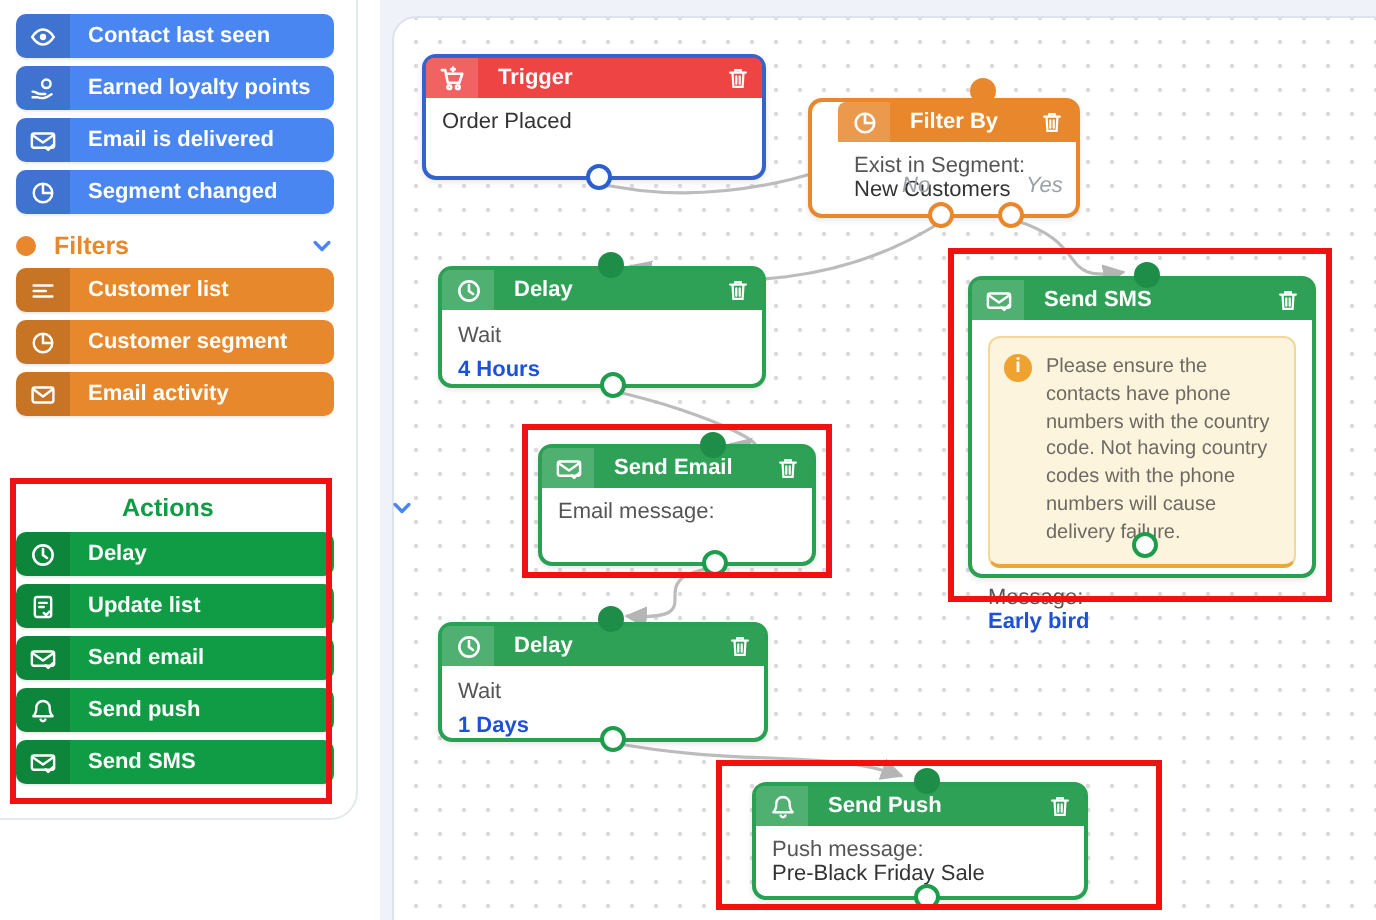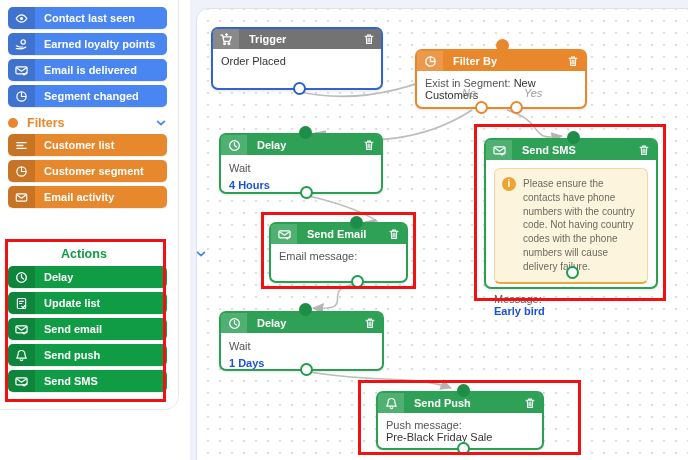--- a/index.html
+++ b/index.html
@@ -12,21 +12,21 @@
     background-image:radial-gradient(circle,#dcdcde 1px,transparent 1.3px);
     background-size:12px 12px;background-position:5px 6px;}
   .edges{position:absolute;left:0;top:0;width:500px;height:470px;pointer-events:none;}
 
   
   .node{position:absolute;background:#fff;border-radius:7px;box-shadow:0 1px 3px rgba(0,0,0,.10);box-sizing:border-box;}
   .node.nb{border:2px solid #3363cb}
   .node.no{border:2px solid #e8872b}
   .node.ng{border:2px solid #2aa053}
   .nhead{height:20px;display:flex;align-items:center;border-radius:4px 4px 0 0;color:#fff;}
-  .nb .nhead{background:#737373}
+  .nb .nhead{background:#ef4444}
   .no .nhead{background:#e8872b}
   .ng .nhead{background:#2ea157}
   .hicon{width:26px;height:100%;display:flex;align-items:center;justify-content:center;background:rgba(255,255,255,.16);border-radius:4px 0 0 0;}
   .htitle{font-size:11px;font-weight:700;margin-left:10px;flex:1;}
   .trash{width:24px;display:flex;align-items:center;justify-content:center;cursor:pointer;}
   .nbody{font-size:11px;color:#555;padding:6px 8px;}
   .bold{font-weight:400;color:#333;}
   .bluev{font-weight:700;color:#1d52d8;}
   .centered{text-align:left;padding-top:5px;line-height:1.55;}
 
@@ -104,21 +104,21 @@
         <span class="trash">
           <svg width="12" height="12" viewBox="0 0 14 14" fill="none" stroke="#fff" stroke-width="1.3" stroke-linecap="round">
               <path d="M2.4 3.8h9.2M5.4 3.8V2.4h3.2v1.4M3.8 3.8l.5 8.4h5.4l.5-8.4M6 6v4.4M8 6v4.4"></path>
             </svg>
         </span>
       </div>
       <div class="nbody"><span class="bold">Order Placed</span></div>
       <div class="port ring-blue" style="left:80px;bottom:-7px;"></div>
     </div>
 
-    <div class="node no" style="left:218px;top:40px;width:172px;height:60px;">
+    <div class="node no" style="left:207px;top:40px;width:136px;height:60px;padding-left:13px;">
       <div class="port fill-orange" style="left:79px;top:-12px;"></div>
       <div class="nhead">
         <span class="hicon">
           <svg width="13" height="13" viewBox="0 0 14 14" fill="none" stroke="#fff" stroke-width="1.4">
               <circle cx="7" cy="7" r="5"></circle>
               <path d="M7 2v5h5"></path>
             </svg>
         </span>
         <span class="htitle">Filter By</span>
         <span class="trash">

